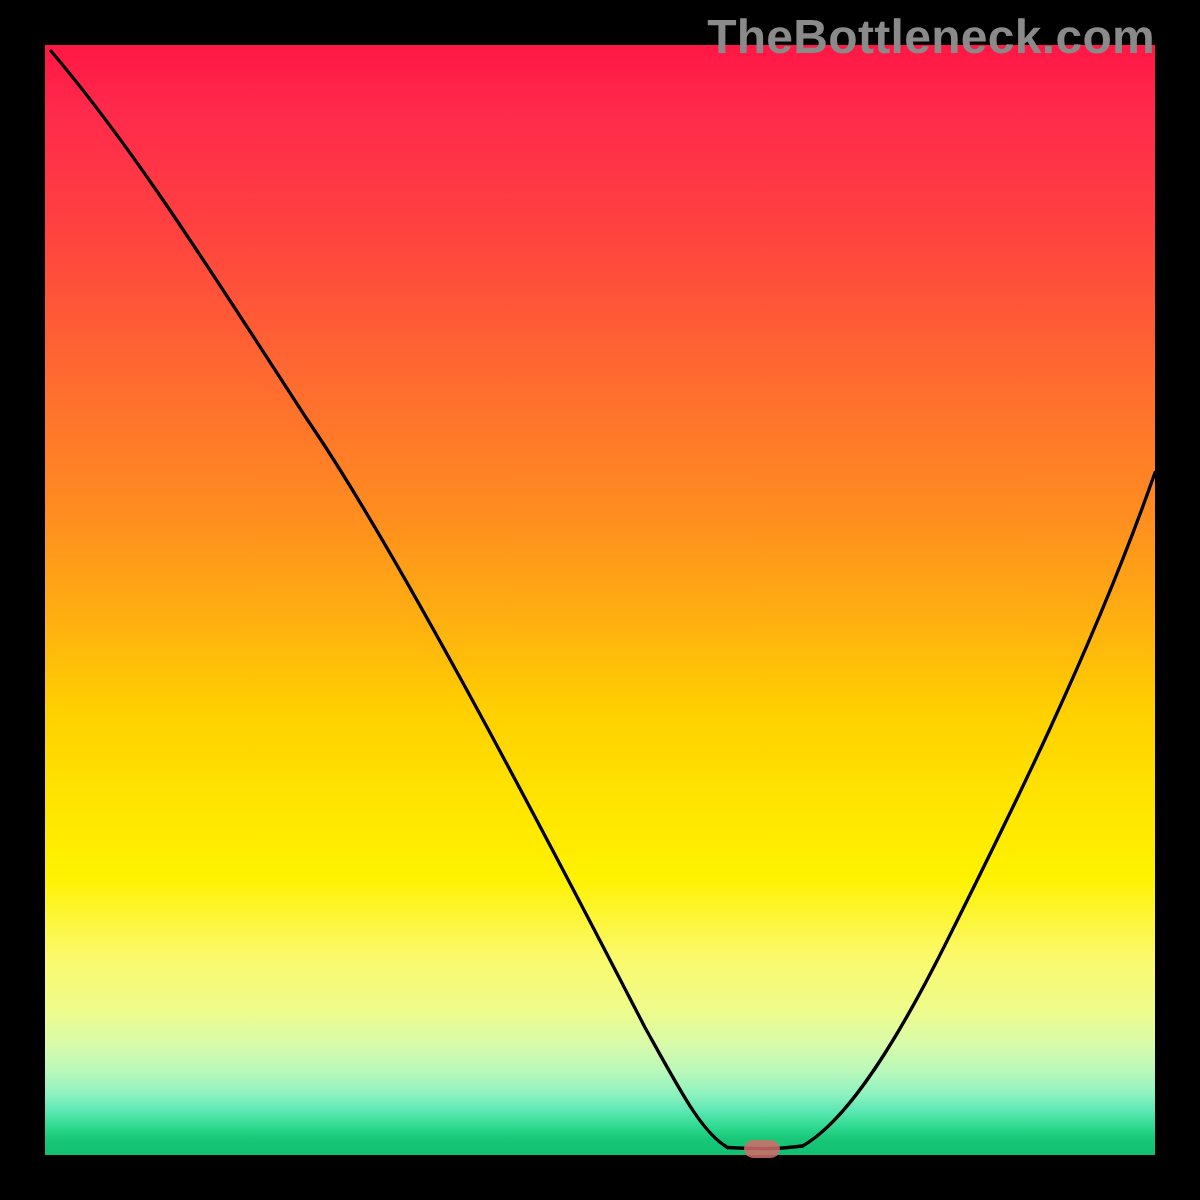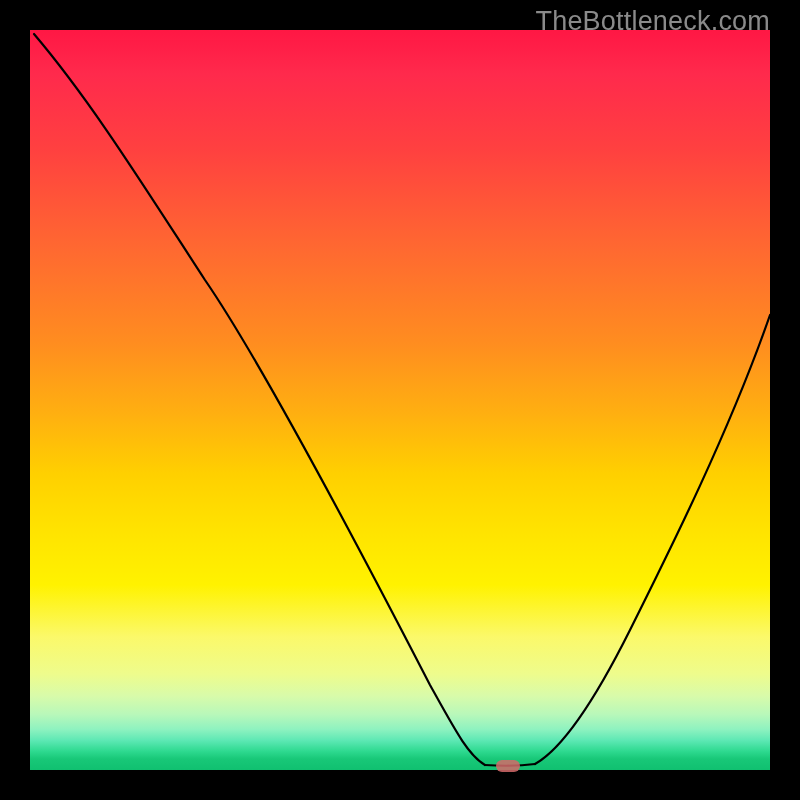--- a/index.html
+++ b/index.html
@@ -44,22 +44,22 @@
       #2dd98f 97.5%,
       #18c878 98.5%,
       #10c070 100%
     );
   }
   .watermark {
     position: absolute;
     top: 6px;
     right: 30px;
     color: #8a8a8a;
-    font-size: 27px;
-    font-weight: 400;
+    font-size: 32px;
+    font-weight: 700;
     letter-spacing: 0.2px;
     user-select: none;
     margin-left: 32px;
   }
   svg.curve {
     position: absolute;
     left: 0;
     top: 0;
     width: 740px;
     height: 740px;

